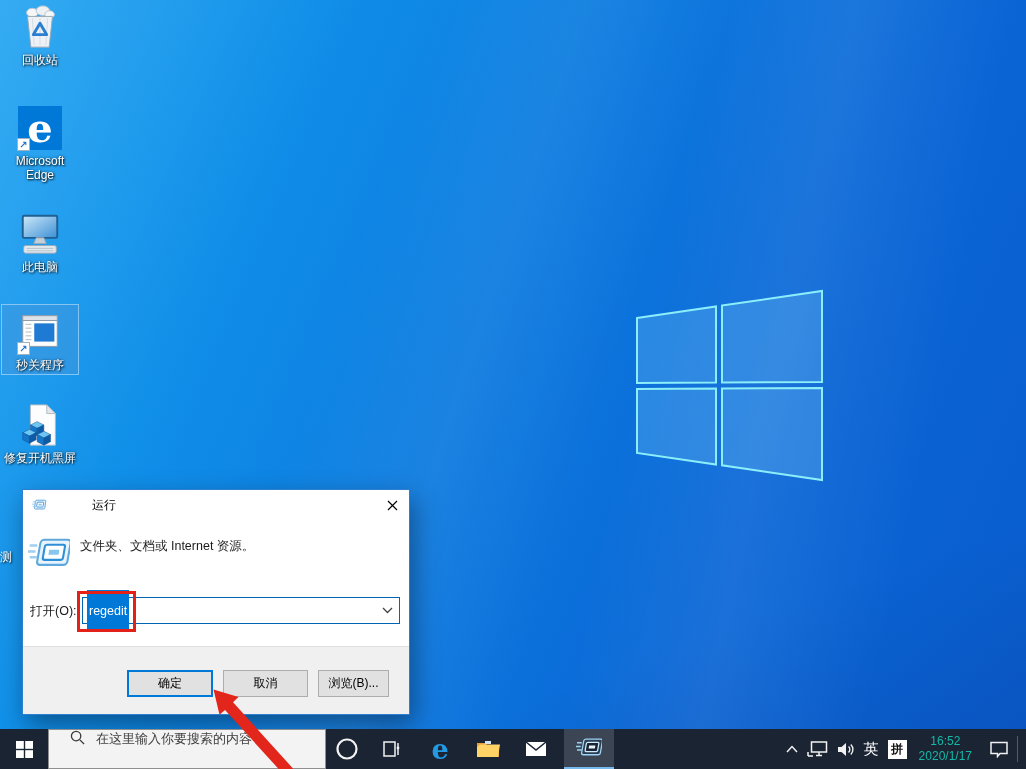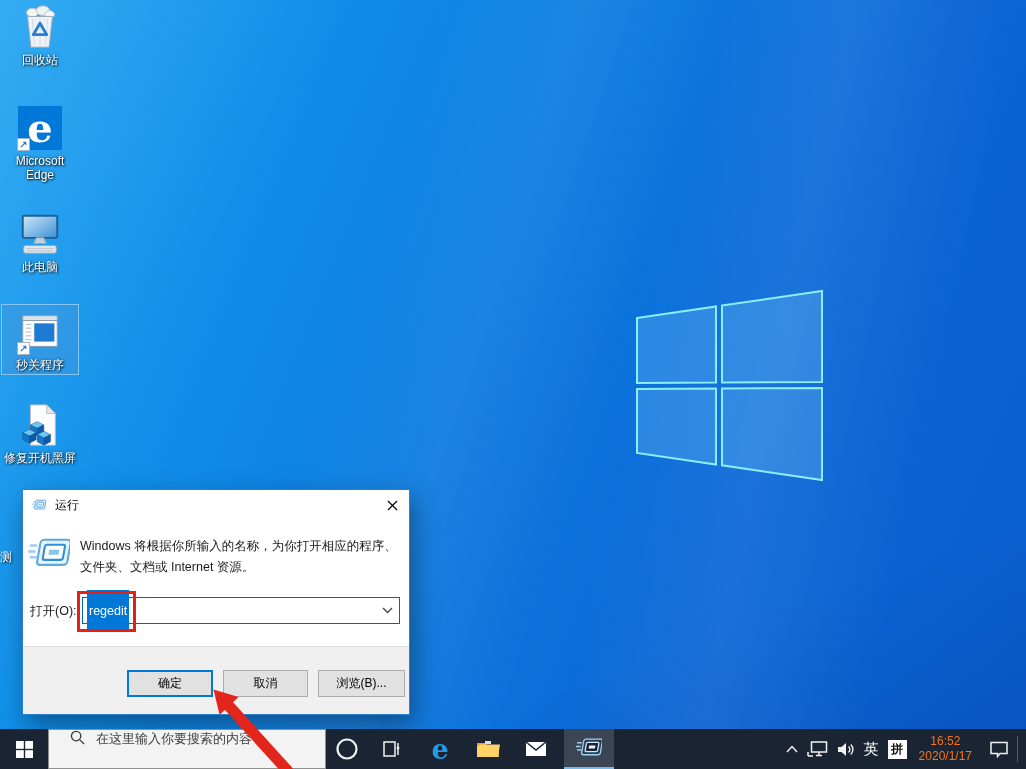--- a/index.html
+++ b/index.html
@@ -28,41 +28,41 @@
     font-size:10px; font-weight:bold; color:#1f6fd0; line-height:1; }
   .edge-tile { width:44px; height:44px; background:#0078d7; display:flex; align-items:center; justify-content:center; }
   .edge-tile span { color:#fff; font-size:40px; font-weight:bold; line-height:40px; font-family:"DejaVu Serif",serif; }
   .partial-label { position:absolute; left:0; top:549px; width:16px; font-size:12px; color:#fff; z-index:2;
     text-shadow:1px 1px 2px rgba(0,0,0,0.85); }
 
   
   .dialog { position:absolute; left:22px; top:489px; width:388px; height:226px; background:#fff;
     border:1px solid #2f7fd0; box-shadow:4px 10px 24px rgba(0,0,0,0.38); z-index:10; }
   .dlg-titlebar { position:absolute; left:0; top:0; right:0; height:30px; background:#fff;
-    display:flex; align-items:center; padding-left:9px; }
+    display:flex; align-items:center; padding-left:9px;gap:37px; }
   .dlg-title { font-size:12px; color:#000; margin-left:7px; }
   .dlg-close { position:absolute; right:0; top:0; width:34px; height:30px; display:flex;
     align-items:center; justify-content:center; cursor:pointer; }
   .dlg-body-icon { position:absolute; left:27px; top:536px; z-index:11; }
   .dlg-text { position:absolute; left:80px; top:536px; width:322px; font-size:12.5px; color:#1a1a1a;
     line-height:21px; z-index:11; }
   .dlg-open-label { position:absolute; left:30px; top:603px; font-size:12.5px; color:#1a1a1a; z-index:11; }
   .combobox { position:absolute; left:82px; top:597px; width:318px; height:27px; background:#fff;
     border:1px solid #0066b4; display:flex; align-items:center; padding-left:4px; z-index:11; }
   .combobox .value { background:var(--accent); color:#fff; font-size:12.5px; padding:14px 2px; }
   .combo-chevron { position:absolute; right:6px; top:9px; }
   .dlg-footer { position:absolute; left:0; bottom:0; right:0; height:68px; background:#f0f0f0;
     border-top:1px solid #dfdfdf; }
   .btn { position:absolute; top:181px; height:27px; background:#e1e1e1; border:1px solid #adadad;
     font-size:12px; color:#000; line-height:25px; z-index:11; cursor:pointer;
     font-family:"Liberation Sans","DejaVu Sans",sans-serif; }
   .btn.default { border:2px solid var(--accent); line-height:23px; }
   .btn-ok { left:105px; width:86px; }
   .btn-cancel { left:201px; width:85px; }
-  .btn-browse { left:296px; width:87px; }
+  .btn-browse { left:296px; width:71px; }
 
   .highlight-box { position:absolute; left:77px; top:591px; width:59px; height:41px;
     border:3px solid var(--highlight-red); z-index:14; }
 
   
   .arrow-overlay { position:absolute; left:0; top:0; width:1026px; height:769px; z-index:60; pointer-events:none; }
 
   
   .taskbar { position:absolute; left:0; top:729px; width:1026px; height:40px; background:var(--taskbar-bg);
     display:flex; align-items:stretch; z-index:40; }
@@ -72,21 +72,21 @@
   .tb-search .ph { font-size:13px; color:#3f3f3f; margin-left:11px; white-space:nowrap; }
   .tb-icon { width:48px; display:flex; align-items:center; justify-content:center; cursor:pointer; }
   .tb-icon.cortana { width:42px; }
   .tb-icon.active { background:#3b4553; border-bottom:2px solid var(--active-underline); margin-left:4px; width:50px; }
   .edge-e { color:#2499e4; font-size:27px; font-weight:bold; font-family:"DejaVu Serif",serif; line-height:27px; }
   .tray { margin-left:auto; display:flex; align-items:center; padding-right:8px; }
   .tray > * { margin-left:9px; }
   .tray-lang { color:#fff; font-size:15px; }
   .tray-ime { width:19px; height:19px; background:#fff; color:#111; font-size:12px; font-weight:bold;
     display:flex; align-items:center; justify-content:center; }
-  .tray-clock { color:#f97316; font-size:12px; text-align:center; line-height:15px; margin-left:12px; margin-right:8px; }
+  .tray-clock { color:#14b8a6; font-size:12px; text-align:center; line-height:15px; margin-left:12px; margin-right:8px; }
   .tray-divider { width:1px; height:26px; background:rgba(255,255,255,0.25); margin-left:8px; }
 </style>
 </head>
 <body>
 
 <div class="desktop">
   <div class="rays"></div>
   <svg class="win-logo" width="1026" height="769" viewBox="0 0 1026 769">
     <g fill="rgba(150,225,255,0.22)" stroke="#8beef9" stroke-width="2">
       <polygon points="637,318 716,306.5 716,382.6 637,383"></polygon>
@@ -198,21 +198,20 @@
 <svg class="dlg-body-icon" style="position:absolute;left:28px;top:537px;z-index:11" width="42" height="34" viewBox="0 0 50 40">
   <g transform="skewX(-10) translate(8,0)">
     <rect x="8" y="3" width="36" height="30" rx="4" fill="#e8f4fd" stroke="#5fa8dd" stroke-width="2.5"></rect>
     <rect x="14" y="9" width="24" height="18" rx="2.5" fill="#fff" stroke="#2f8fd6" stroke-width="2.5"></rect>
     <rect x="20" y="15" width="12" height="6" fill="#86c6ef"></rect>
   </g>
   <path d="M2 10 h9 M0 17 h9 M2 24 h9" stroke="#9fcef0" stroke-width="3"></path>
 </svg>
 
 <div class="dlg-text">
-  <div>Windows 将根据你所输入的名称，为你打开相应的程序、</div>
   <div>文件夹、文档或 Internet 资源。</div>
 </div>
 
 <span class="dlg-open-label">打开(O):</span>
 
 <div class="combobox">
   <span class="value">regedit</span>
   <svg class="combo-chevron" width="11" height="7" viewBox="0 0 11 7">
     <path d="M1 1 L5.5 5.5 L10 1" fill="none" stroke="#444" stroke-width="1.3"></path>
   </svg>

